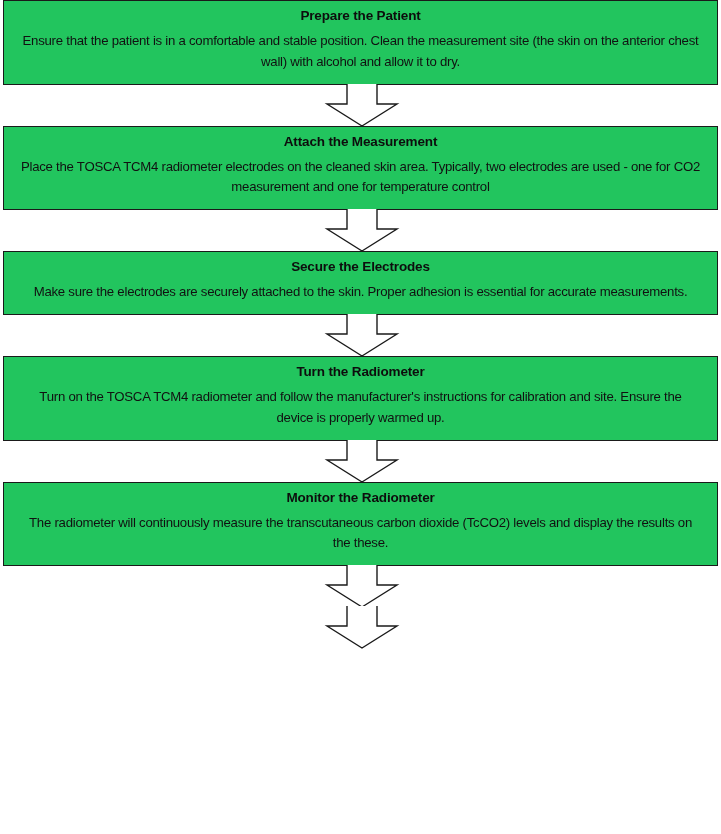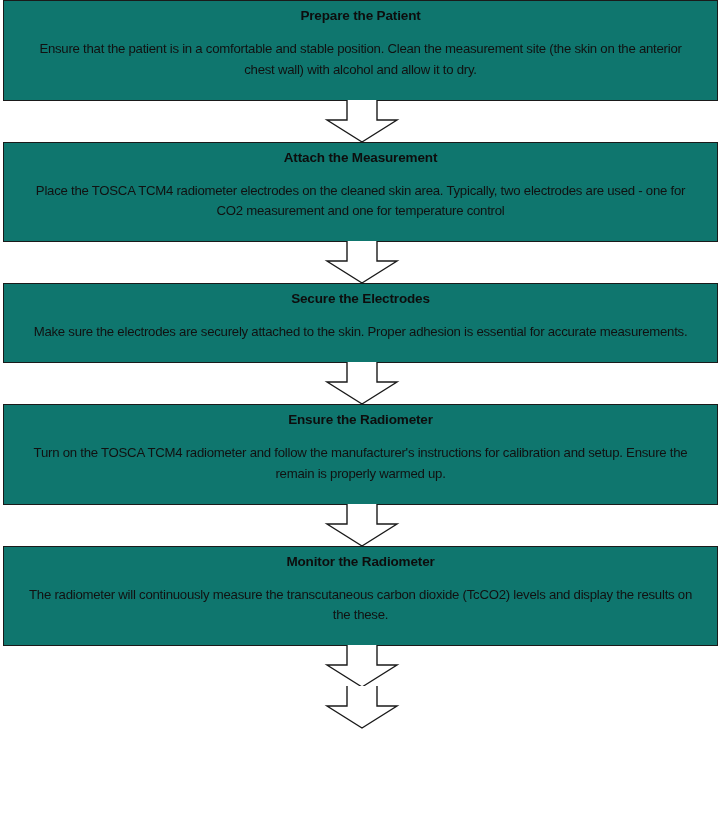--- a/index.html
+++ b/index.html
@@ -23,42 +23,42 @@
     padding: 0 3px;
   }
 
   .step-wrap {
     position: relative;
   }
 
   .step-box {
     box-sizing: border-box;
     border: 1.4px solid #1a1a1a;
-    background: #0f766e;
+    background: #22c55e;
     width: 715px;
     padding: 5px 8px 7px 8px;
     text-align: center;
   }
 
   .step-title {
     font-size: 13.5px;
     font-weight: bold;
     line-height: 1.55;
     letter-spacing: -0.15px;
     color: #0d0d0d;
     margin: 0 0 1px 0;
   }
 
   .step-desc {
     font-size: 13.2px;
     font-weight: normal;
     line-height: 1.58;
     letter-spacing: -0.25px;
     color: #111111;
-    margin: 12px;
+    margin: 4px;
     padding: 0 4px;
   }
 
   
   .connector {
     height: 41px;
     width: 715px;
     display: block;
     position: relative;
   }
@@ -108,22 +108,22 @@
   </div>
 
   <div class="connector">
     <svg width="715" height="43" viewBox="0 0 715 43" xmlns="http://www.w3.org/2000/svg">
       <polyline points="344,0 344,20 324,20 359,42 394,20 374,20 374,0" fill="#ffffff" stroke="#1a1a1a" stroke-width="1.4" stroke-linejoin="miter"></polyline>
     </svg>
   </div>
 
   <div class="step-wrap">
     <div class="step-box">
-      <p class="step-title">Ensure the Radiometer</p>
-      <p class="step-desc">Turn on the TOSCA TCM4 radiometer and follow the manufacturer's instructions for calibration and setup. Ensure the remain is properly warmed up.</p>
+      <p class="step-title">Turn the Radiometer</p>
+      <p class="step-desc">Turn on the TOSCA TCM4 radiometer and follow the manufacturer's instructions for calibration and site. Ensure the device is properly warmed up.</p>
     </div>
   </div>
 
   <div class="connector">
     <svg width="715" height="43" viewBox="0 0 715 43" xmlns="http://www.w3.org/2000/svg">
       <polyline points="344,0 344,20 324,20 359,42 394,20 374,20 374,0" fill="#ffffff" stroke="#1a1a1a" stroke-width="1.4" stroke-linejoin="miter"></polyline>
     </svg>
   </div>
 
   <div class="step-wrap">

